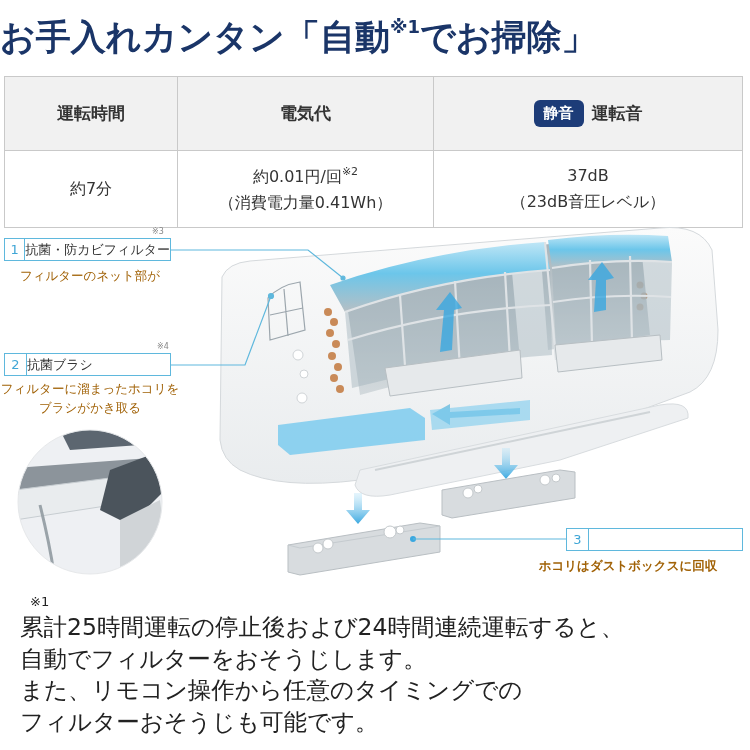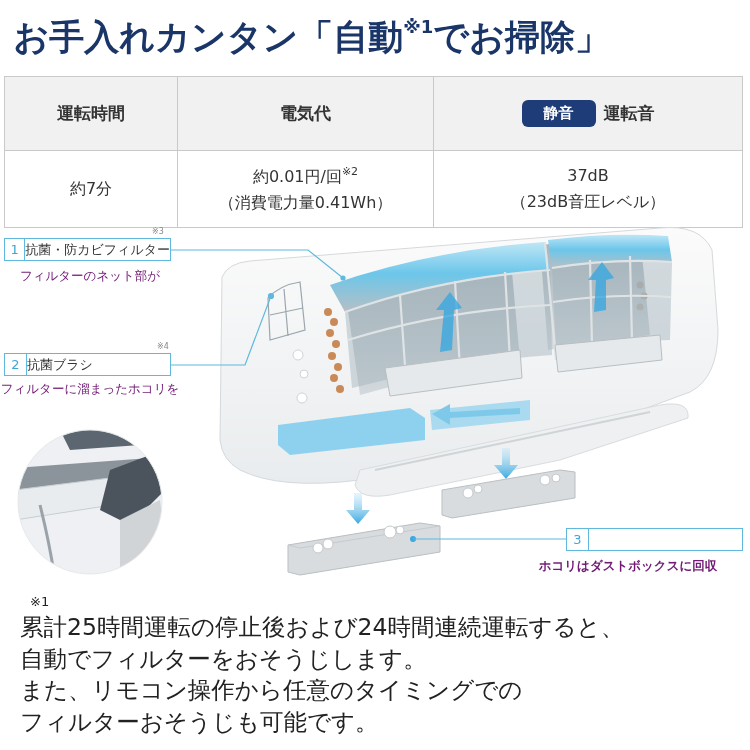--- a/index.html
+++ b/index.html
@@ -1,62 +1,62 @@
 <!DOCTYPE html>
 <html><head>
 <meta charset="utf-8">
 <style>
   * { box-sizing: border-box; margin: 0; padding: 0; }
   html, body { width: 750px; height: 750px; background: #ffffff; overflow: hidden; }
   body { position: relative; font-family: "DejaVu Sans", "Liberation Sans", sans-serif; color: #222; }
 
   .title {
-    position: absolute; top: 14px; left: 0; width: 610px; text-align: right;
+    position: absolute; top: 14px; left: 0; width: 610px; text-align: left;
     font-size: 35px; font-weight: bold; color: #1a3568; letter-spacing: 0px;
     white-space: nowrap;
   }
   .title sup { font-size: 18px; vertical-align: 16px; font-weight: bold; }
 
   
   .spec-table {
     position: absolute; top: 76px; left: 4px; width: 738px; height: 136px;
     border-collapse: collapse; table-layout: fixed;
   }
   .spec-table td, .spec-table th {
     border: 1.5px solid #c9c9c9; text-align: center; vertical-align: middle;
   }
   .spec-table th {
     background: #f1f1f1; height: 74px; font-size: 17px; font-weight: bold; color: #333;
   }
   .spec-table td { height: 77px; font-size: 16px; color: #333; line-height: 1.6; }
   .spec-table td sup { font-size: 11px; vertical-align: 7px; }
   .badge {
     display: inline-block; background: #1d3c78; color: #fff; font-size: 15px;
-    font-weight: bold; padding: 4px 22px; border-radius: 6px; margin-right: 8px;
+    font-weight: bold; padding: 4px 10px; border-radius: 6px; margin-right: 8px;
     vertical-align: middle;
   }
   .th-label { vertical-align: middle; text-align: center; }
 
   
   .callout-box {
     position: absolute; display: flex; border: 1.5px solid #5fb8dd; background: #fff;
     height: 23px; align-items: center;
   }
   .callout-num {
     width: 22px; height: 100%; display: flex; align-items: center; justify-content: center;
     color: #3fa6d6; font-size: 13px; border-right: 1.5px solid #5fb8dd;
   }
   .callout-label {
     flex: 1; text-align: left; font-size: 13px; color: #333; white-space: nowrap;
   }
   .callout-note {
     position: absolute; font-size: 8px; color: #888;
   }
   .callout-desc {
-    position: absolute; font-size: 12.5px; color: #701a75; text-align: center; line-height: 1.55;
+    position: absolute; font-size: 12.5px; color: #a16207; text-align: center; line-height: 1.55;
   }
 
   
   .illustration { position: absolute; left: 0; top: 215px; width: 750px; height: 375px; }
 
   .footnote-mark { position: absolute; left: 30px; top: 594px; font-size: 13px; color: #222; }
   .footnote {
     position: absolute; left: 20px; top: 612px; width: 730px;
     font-size: 23.5px; line-height: 31.5px; color: #222; white-space: nowrap;
   }
@@ -232,20 +232,21 @@
   <div>フィルターのネット部が</div>
 </div>
 
 <div class="callout-note" style="left:157px; top:342px;">※4</div>
 <div class="callout-box" style="left:4px; top:353px; width:167px;">
   <span class="callout-num">2</span>
   <span class="callout-label">抗菌ブラシ</span>
 </div>
 <div class="callout-desc" style="left:0px; top:381px; width:180px;font-family:Liberation Mono, monospace;">
   <div>フィルターに溜まったホコリを</div>
+  <div>ブラシがかき取る</div>
 </div>
 
 <div class="callout-box" style="left:566px; top:528px; width:177px;">
   <span class="callout-num">3</span>
 </div>
 <div class="callout-desc" style="left:534px; top:556px; width:188px;font-weight:bold;">
   <div>ホコリはダストボックスに回収</div>
 </div>
 
 <div class="footnote-mark">※1</div>

